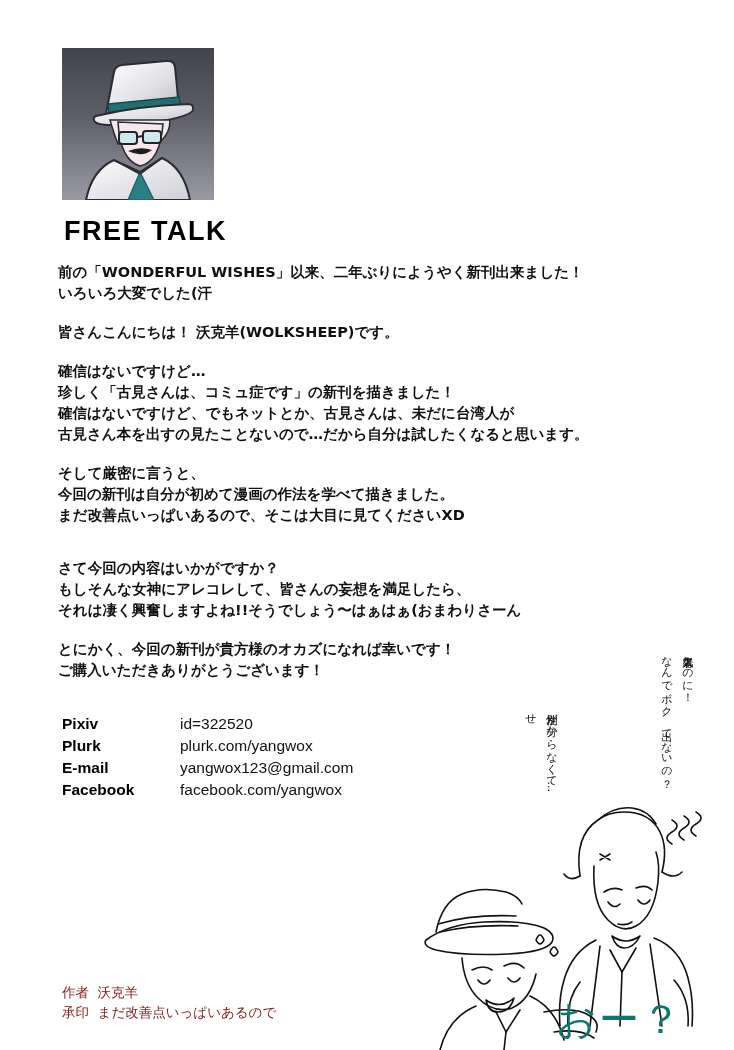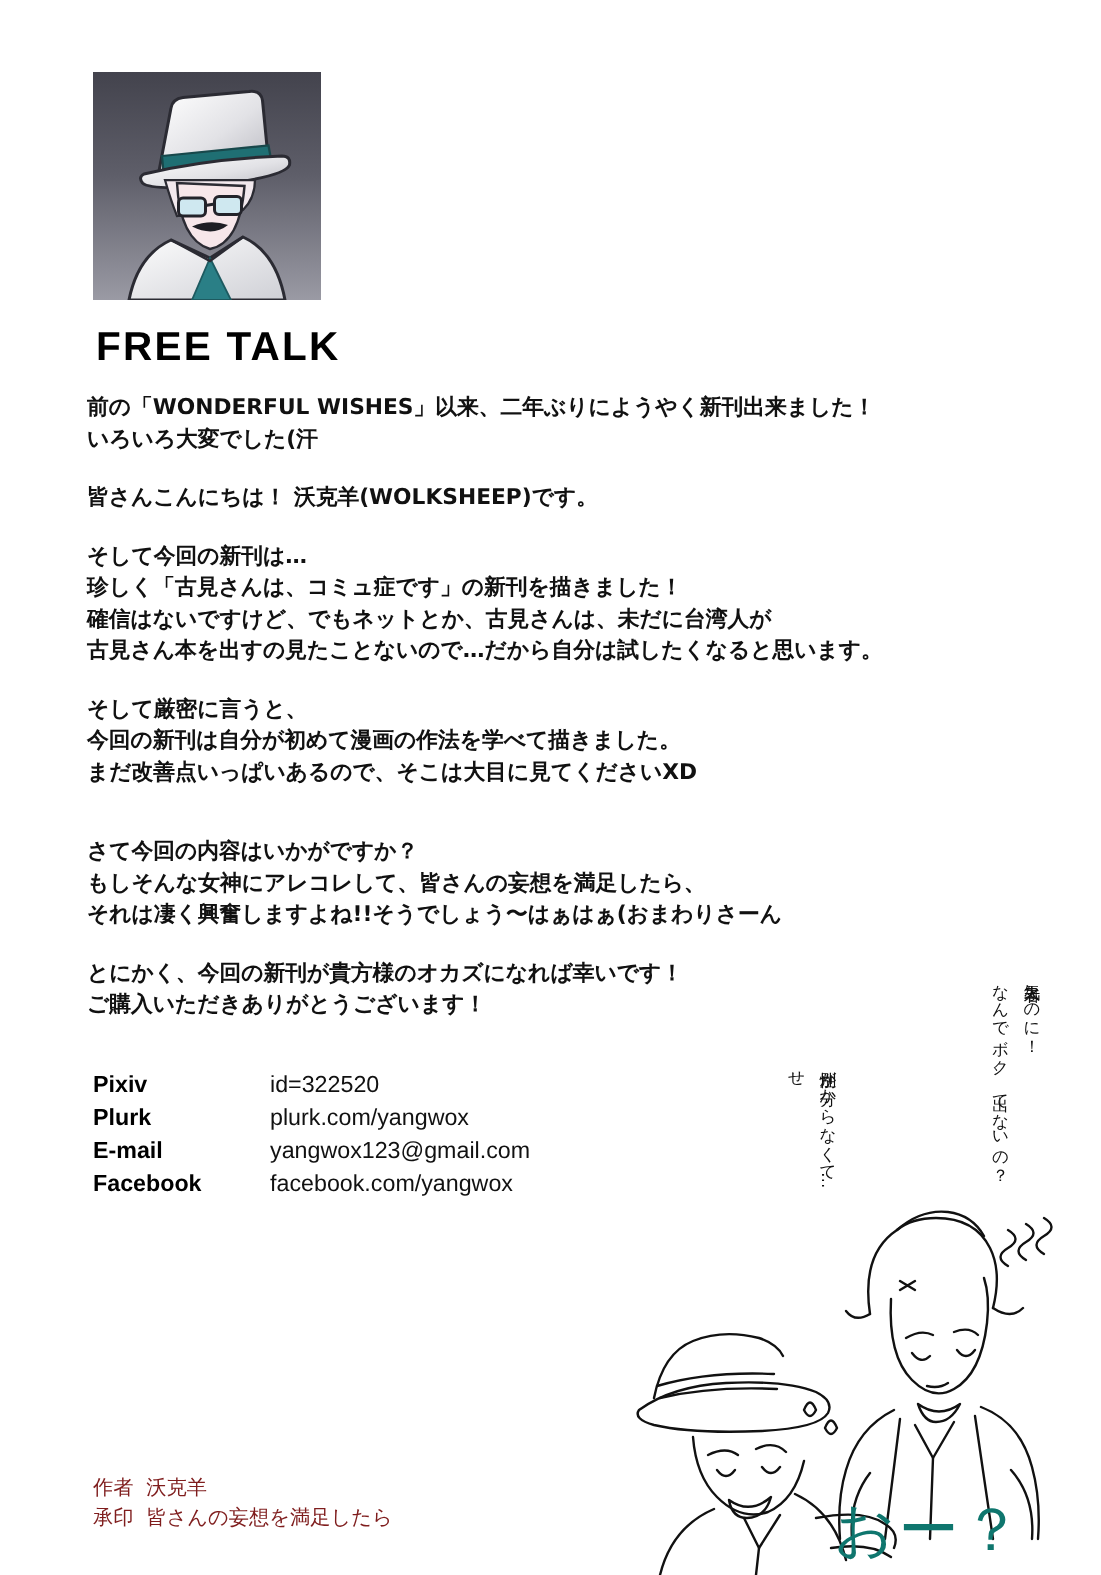--- a/index.html
+++ b/index.html
@@ -164,21 +164,21 @@
 
 <div class="body-text">
   <p class="para">
     <span class="ln">前の「WONDERFUL WISHES」以来、二年ぶりにようやく新刊出来ました！</span>
     <span class="ln">いろいろ大変でした(汗</span>
   </p>
   <p class="para">
     <span class="ln">皆さんこんにちは！ 沃克羊(WOLKSHEEP)です。</span>
   </p>
   <p class="para">
-    <span class="ln">そして今回の新刊は…</span>
+    <span class="ln">確信はないですけど…</span>
     <span class="ln">珍しく「古見さんは、コミュ症です」の新刊を描きました！</span>
     <span class="ln">確信はないですけど、でもネットとか、古見さんは、未だに台湾人が</span>
     <span class="ln">古見さん本を出すの見たことないので…だから自分は試したくなると思います。</span>
   </p>
   <p class="para">
     <span class="ln">そして厳密に言うと、</span>
     <span class="ln">今回の新刊は自分が初めて漫画の作法を学べて描きました。</span>
     <span class="ln">まだ改善点いっぱいあるので、そこは大目に見てくださいXD</span>
   </p>
   <div class="spacer-big"></div>
@@ -273,14 +273,14 @@
 </div>
 
 <div class="vtext vt1">なんでボク、出てないの？</div>
 <div class="vtext vt2">人気者なのに！</div>
 <div class="vtext vt3">せ</div>
 <div class="vtext vt4">性別が分からなくて…</div>
 <div class="bigmark">おー？</div>
 
 <div class="credits">
   <div class="row">作者  沃克羊</div>
-  <div class="row">承印  皆さんの妄想を満足したら</div>
+  <div class="row">承印  まだ改善点いっぱいあるので</div>
 </div>
 
 </body></html>

